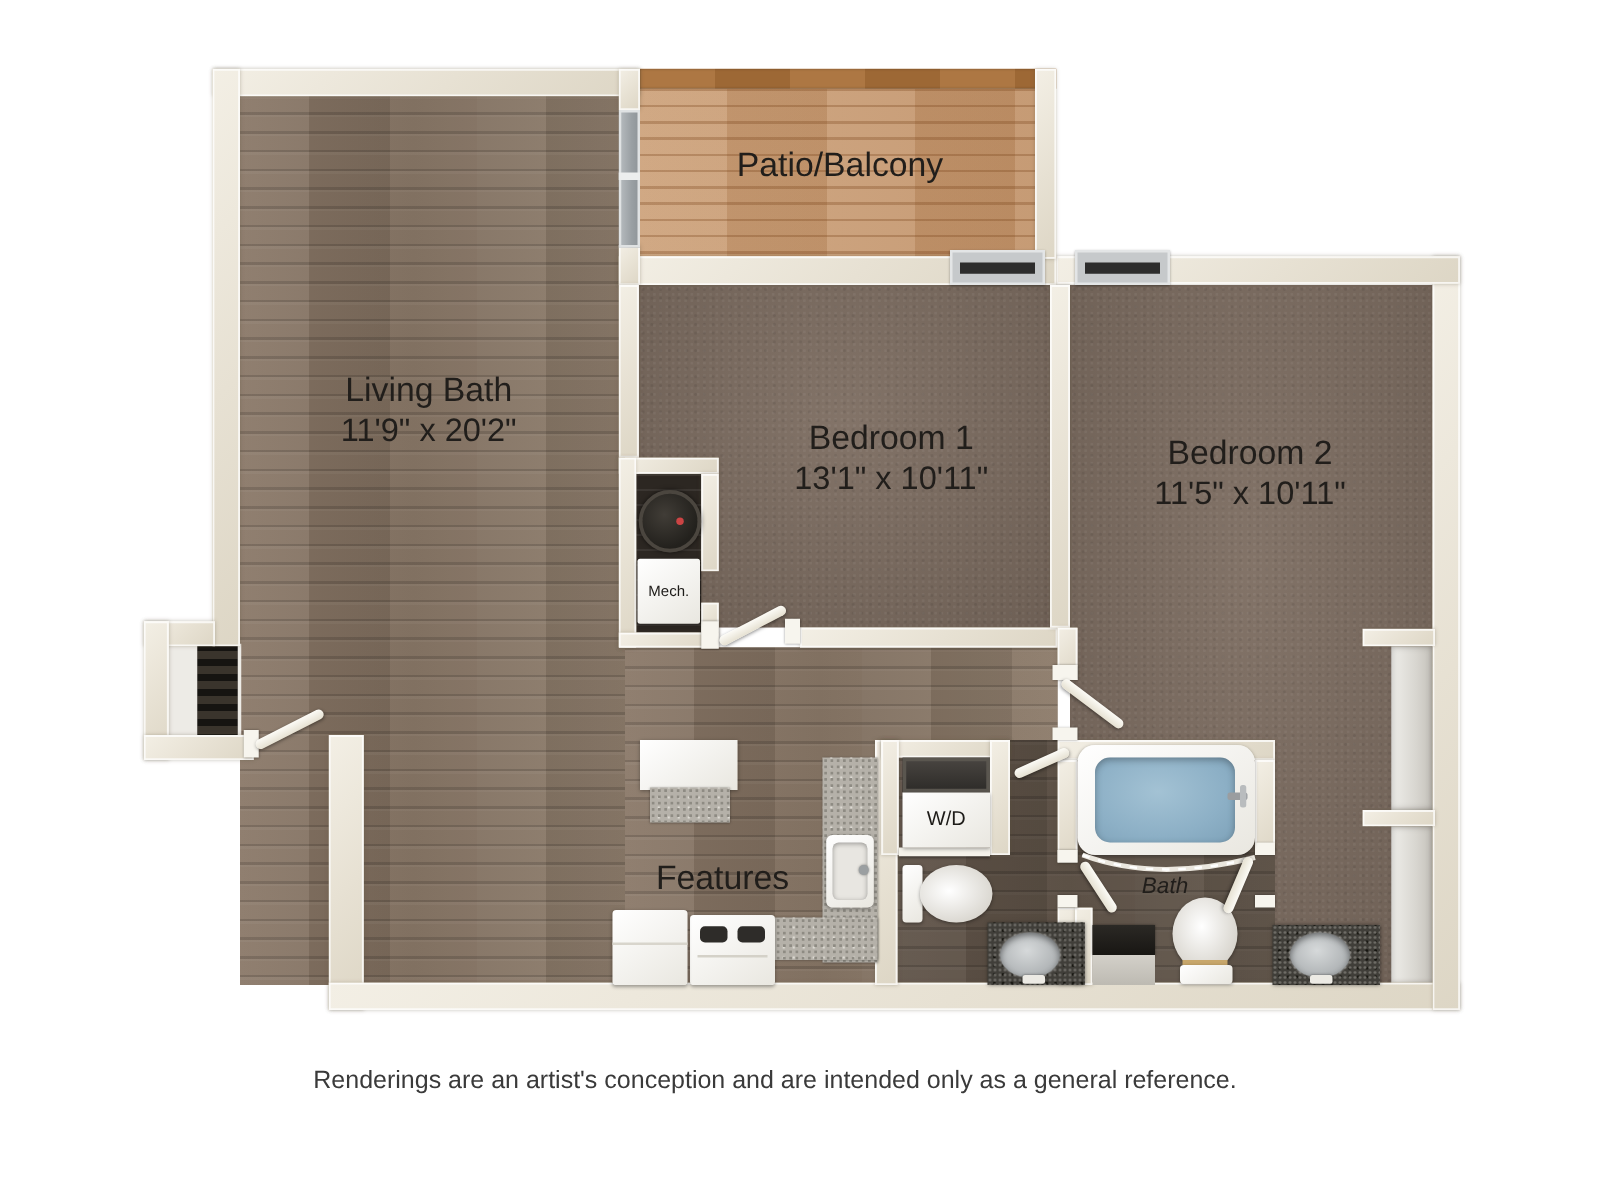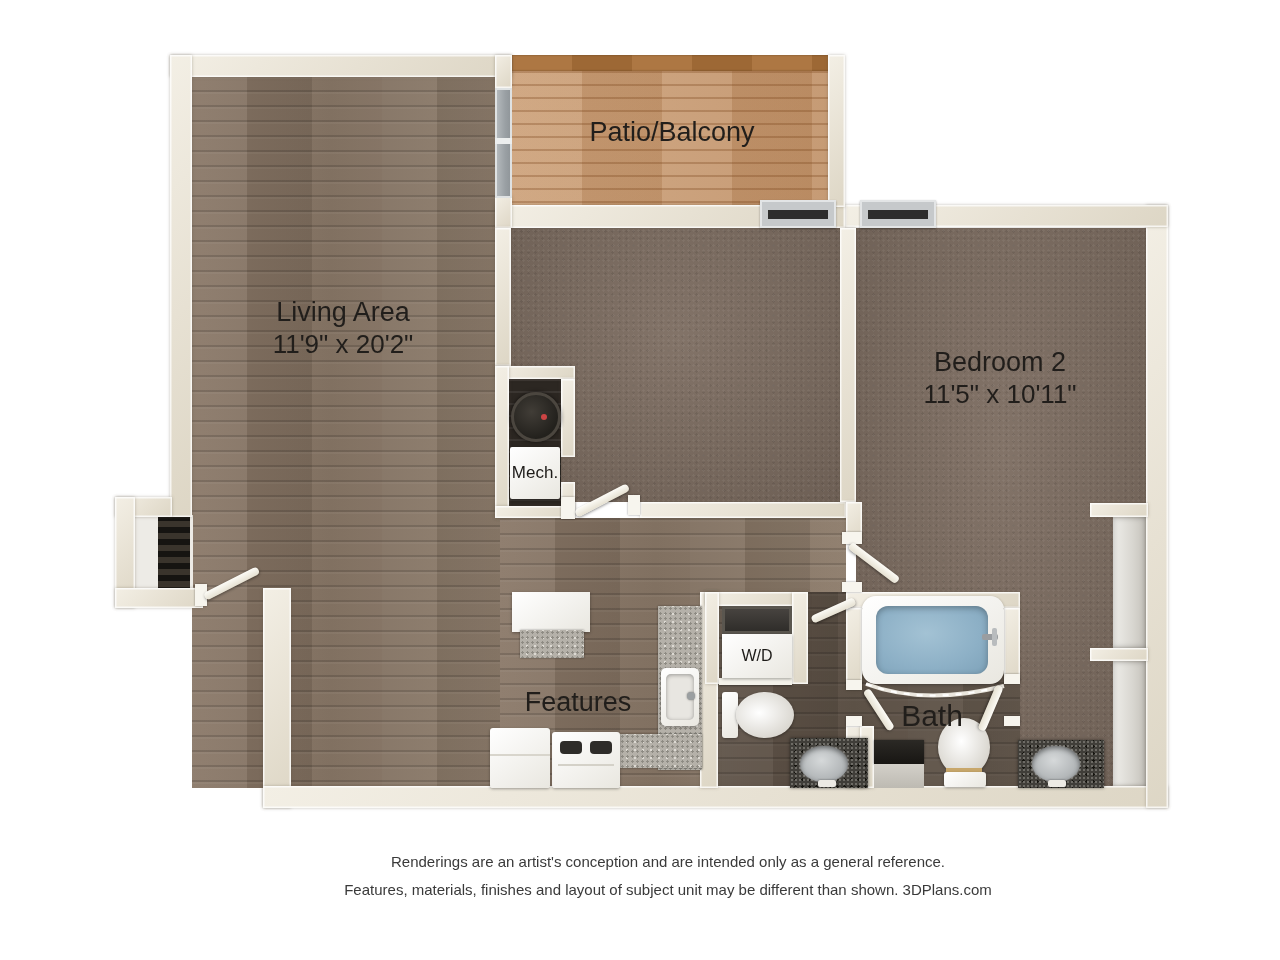--- a/index.html
+++ b/index.html
@@ -45,21 +45,21 @@
   .door{position:absolute;height:8px;background:linear-gradient(#fcfbf6,#e6e1d2);
     border-radius:4px;box-shadow:0 1px 3px rgba(0,0,0,.45);transform-origin:left center;}
   .window{position:absolute;background:#c6c9cb;border:2px solid #e3e5e6;box-sizing:border-box;
     box-shadow:0 1px 2px rgba(0,0,0,.35);}
   .window .glass{position:absolute;left:6px;right:6px;top:8px;height:9px;background:#2d2d2d;}
   .room-label{position:absolute;transform:translateX(-50%);text-align:center;color:#211e1b;
     white-space:nowrap;line-height:1.22;}
   .room-label .nm{font-size:27px;}
   .room-label .dm{font-size:26px;}
   .small-label{font-size:16px;color:#1d1b18;}
-  .footer-line{position:absolute;left:668px;transform:translateX(-50%);font-size:15px;color:#3a3a3a;white-space:nowrap;}
+  .footer-line{position:absolute;left:620px;transform:translateX(-50%);font-size:20px;color:#3a3a3a;white-space:nowrap;}
 </style>
 </head>
 <body>
 
 <div class="canvas">
 
   <div class="wood" style="left:192px;top:75px;width:308px;height:713px;"></div>
   <div class="wood" style="left:500px;top:518px;width:346px;height:270px;"></div>
   <div class="deck" style="left:512px;top:71px;width:316px;height:136px;"></div>
   <div class="carpet" style="left:511px;top:228px;width:329px;height:274px;"></div>
@@ -141,21 +141,21 @@
     <div class="abs" style="left:38px;top:9px;width:22px;height:13px;background:#2e2c29;border-radius:4px;"></div>
     <div class="abs" style="left:6px;top:32px;width:56px;height:2px;background:#d4d1c8;"></div>
   </div>
   <div class="white-fix" style="left:490px;top:728px;width:60px;height:60px;">
     <div class="abs" style="left:0;top:26px;width:60px;height:2px;background:#d8d5cc;"></div>
   </div>
 
   <div class="abs" style="left:511px;top:392px;width:44px;height:44px;border-radius:50%;background:radial-gradient(circle at 40% 38%,#413d37,#23211d 70%);border:3px solid #4b463f;box-shadow:0 0 4px rgba(0,0,0,.6);"></div>
   <div class="abs" style="left:541px;top:414px;width:6px;height:6px;background:#c44;border-radius:50%;"></div>
   <div class="white-fix" style="left:510px;top:447px;width:50px;height:52px;border-radius:2px;display:flex;align-items:center;justify-content:center;">
-    <span style="font-size:17px;color:#1d1b18;">Mech.</span>
+    <span style="font-size:12px;color:#1d1b18;">Mech.</span>
   </div>
 
   <div class="abs" style="left:722px;top:606px;width:70px;height:28px;background:linear-gradient(#4a4642,#2c2a27);box-shadow:inset 0 0 0 3px #5a564f;"></div>
   <div class="white-fix" style="left:722px;top:634px;width:70px;height:44px;border-radius:0;display:flex;align-items:center;justify-content:center;">
     <span class="small-label">W/D</span>
   </div>
 
   <div class="white-fix" style="left:862px;top:596px;width:142px;height:88px;border-radius:14px;"></div>
   <div class="abs" style="left:876px;top:606px;width:112px;height:68px;background:radial-gradient(ellipse at 45% 40%,#a3c2d4,#8db0c6 60%,#7ea2b9);border-radius:12px;box-shadow:inset 0 2px 6px rgba(0,0,0,.3);"></div>
   <div class="abs" style="left:982px;top:634px;width:16px;height:6px;background:#9a9da0;border-radius:2px;"></div>
@@ -187,30 +187,33 @@
   <div class="door" style="left:576px;top:510px;width:59px;transform:rotate(-27.5deg);"></div>
   <div class="door" style="left:850px;top:541px;width:60px;transform:rotate(37deg);"></div>
   <div class="door" style="left:812px;top:616px;width:47px;transform:rotate(-24deg);"></div>
   <div class="door" style="left:866px;top:686px;width:47px;transform:rotate(57deg);"></div>
   <div class="door" style="left:1000px;top:682px;width:48px;transform:rotate(113deg);"></div>
 
   <div class="room-label" style="left:672px;top:116px;">
     <div class="nm">Patio/Balcony</div>
   </div>
   <div class="room-label" style="left:343px;top:296px;">
-    <div class="nm">Living Area</div>
+    <div class="nm">Living Bath</div>
     <div class="dm">11'9" x 20'2"</div>
+  </div>
+  <div class="room-label" style="left:713px;top:334px;">
+    <div class="nm">Bedroom 1</div>
+    <div class="dm">13'1" x 10'11"</div>
   </div>
   <div class="room-label" style="left:1000px;top:346px;">
     <div class="nm">Bedroom 2</div>
     <div class="dm">11'5" x 10'11"</div>
   </div>
   <div class="room-label" style="left:578px;top:686px;">
     <div class="nm">Features</div>
   </div>
   <div class="room-label" style="left:932px;top:698px;">
-    <div class="nm" style="font-size:30px;">Bath</div>
+    <div class="nm" style="font-size:18px;font-style:italic;">Bath</div>
   </div>
 
   <div class="footer-line" style="top:853px;">Renderings are an artist's conception and are intended only as a general reference.</div>
-  <div class="footer-line" style="top:881px;">Features, materials, finishes and layout of subject unit may be different than shown. 3DPlans.com</div>
 
 </div>
 
 </body></html>

